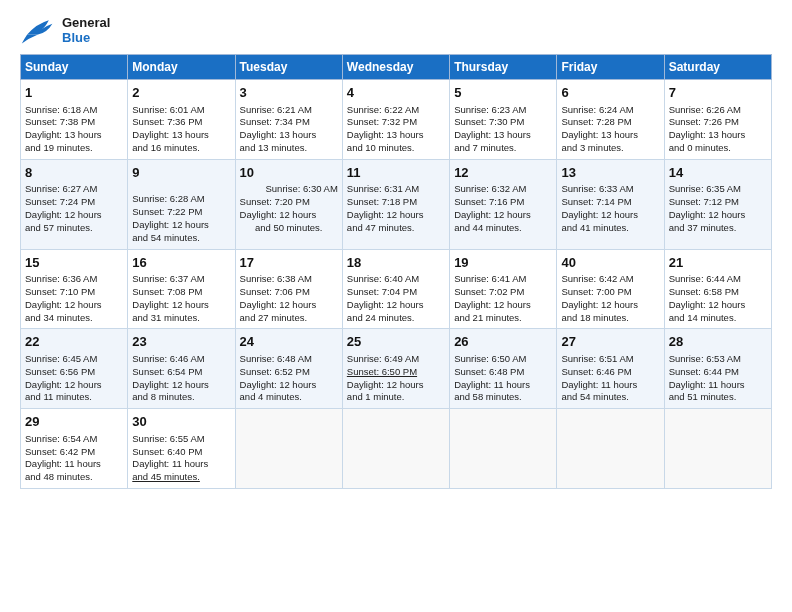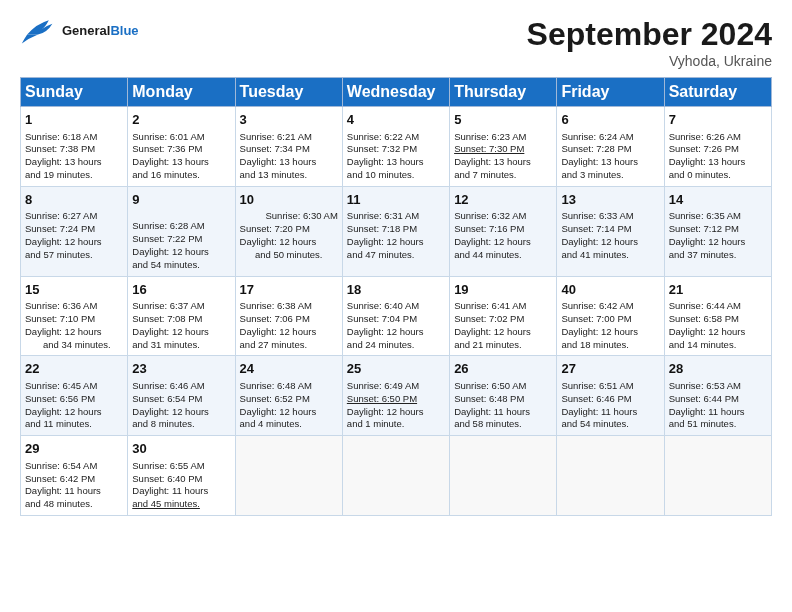--- a/index.html
+++ b/index.html
@@ -39,21 +39,21 @@
       color: #555;
     }
     table {
       width: 100%;
       border-collapse: collapse;
       table-layout: fixed;
     }
     th {
       background-color: #1a6fc4;
       color: #fff;
-      font-size: 16px;
+      font-size: 12px;
       font-weight: bold;
       padding: 5px 4px;
       text-align: left;
       border: 1px solid #a0b8d8;
     }
     td {
       vertical-align: top;
       font-size: 9.5px;
       color: #222;
       padding: 4px 4px;
@@ -84,24 +84,20 @@
     <svg class="logo-bird" viewBox="0 0 40 32" xmlns="http://www.w3.org/2000/svg">
       <path d="M8,20 Q18,8 32,4 Q28,12 24,14 Q30,10 36,8 Q30,18 20,20 Z" fill="#1a6fc4"></path>
       <path d="M8,20 Q4,26 2,30 Q10,24 20,20 Z" fill="#1a6fc4"></path>
     </svg>
     <div class="logo-words">
       <span class="logo-general">General</span>
       <span class="logo-blue-text">Blue</span>
     </div>
   </div>
 </div>
-    <div class="title-block">
-      <div class="month-title">September 2024</div>
-      <div class="location">Vyhoda, Ukraine</div>
-    </div>
   </div>
 
   <table>
     <thead>
       <tr>
         <th>Sunday</th>
         <th>Monday</th>
         <th>Tuesday</th>
         <th>Wednesday</th>
         <th>Thursday</th>
@@ -135,21 +131,21 @@
           <td>
             <span class="day-num">4</span>
             <span style="display: block;">Sunrise: 6:22 AM</span>
             <span style="display: block;">Sunset: 7:32 PM</span>
             <span style="display: block;">Daylight: 13 hours</span>
             <span style="display: block;">and 10 minutes.</span>
           </td>
           <td>
             <span class="day-num">5</span>
             <span style="display: block;">Sunrise: 6:23 AM</span>
-            <span style="display: block; text-decoration: underline;">Sunset: 7:30 PM</span>
+            <span style="display: block;">Sunset: 7:30 PM</span>
             <span style="display: block;">Daylight: 13 hours</span>
             <span style="display: block;">and 7 minutes.</span>
           </td>
           <td>
             <span class="day-num">6</span>
             <span style="display: block;">Sunrise: 6:24 AM</span>
             <span style="display: block;">Sunset: 7:28 PM</span>
             <span style="display: block;">Daylight: 13 hours</span>
             <span style="display: block;">and 3 minutes.</span>
           </td>
@@ -211,21 +207,21 @@
             <span style="display: block;">Daylight: 12 hours</span>
             <span style="display: block;">and 37 minutes.</span>
           </td>
         </tr>
         <tr>
           <td>
             <span class="day-num">15</span>
             <span style="display: block;">Sunrise: 6:36 AM</span>
             <span style="display: block;">Sunset: 7:10 PM</span>
             <span style="display: block;">Daylight: 12 hours</span>
-            <span style="display: block; margin-left: 18px;">and 34 minutes.</span>
+            <span style="display: block;">and 34 minutes.</span>
           </td>
           <td>
             <span class="day-num">16</span>
             <span style="display: block;">Sunrise: 6:37 AM</span>
             <span style="display: block;">Sunset: 7:08 PM</span>
             <span style="display: block;">Daylight: 12 hours</span>
             <span style="display: block;">and 31 minutes.</span>
           </td>
           <td>
             <span class="day-num">17</span>
@@ -347,20 +343,21 @@
     display: flex;
     align-items: center;
     gap: 6px;
   }
   .logo-bird {
     width: 36px;
     height: 30px;
   }
   .logo-words {
     display: flex;
+    flex-direction: column;
     line-height: 1.15;
   }
   .logo-general {
     font-size: 13px;
     font-weight: bold;
     color: #1a1a1a;
   }
   .logo-blue-text {
     font-size: 13px;
     font-weight: bold;

